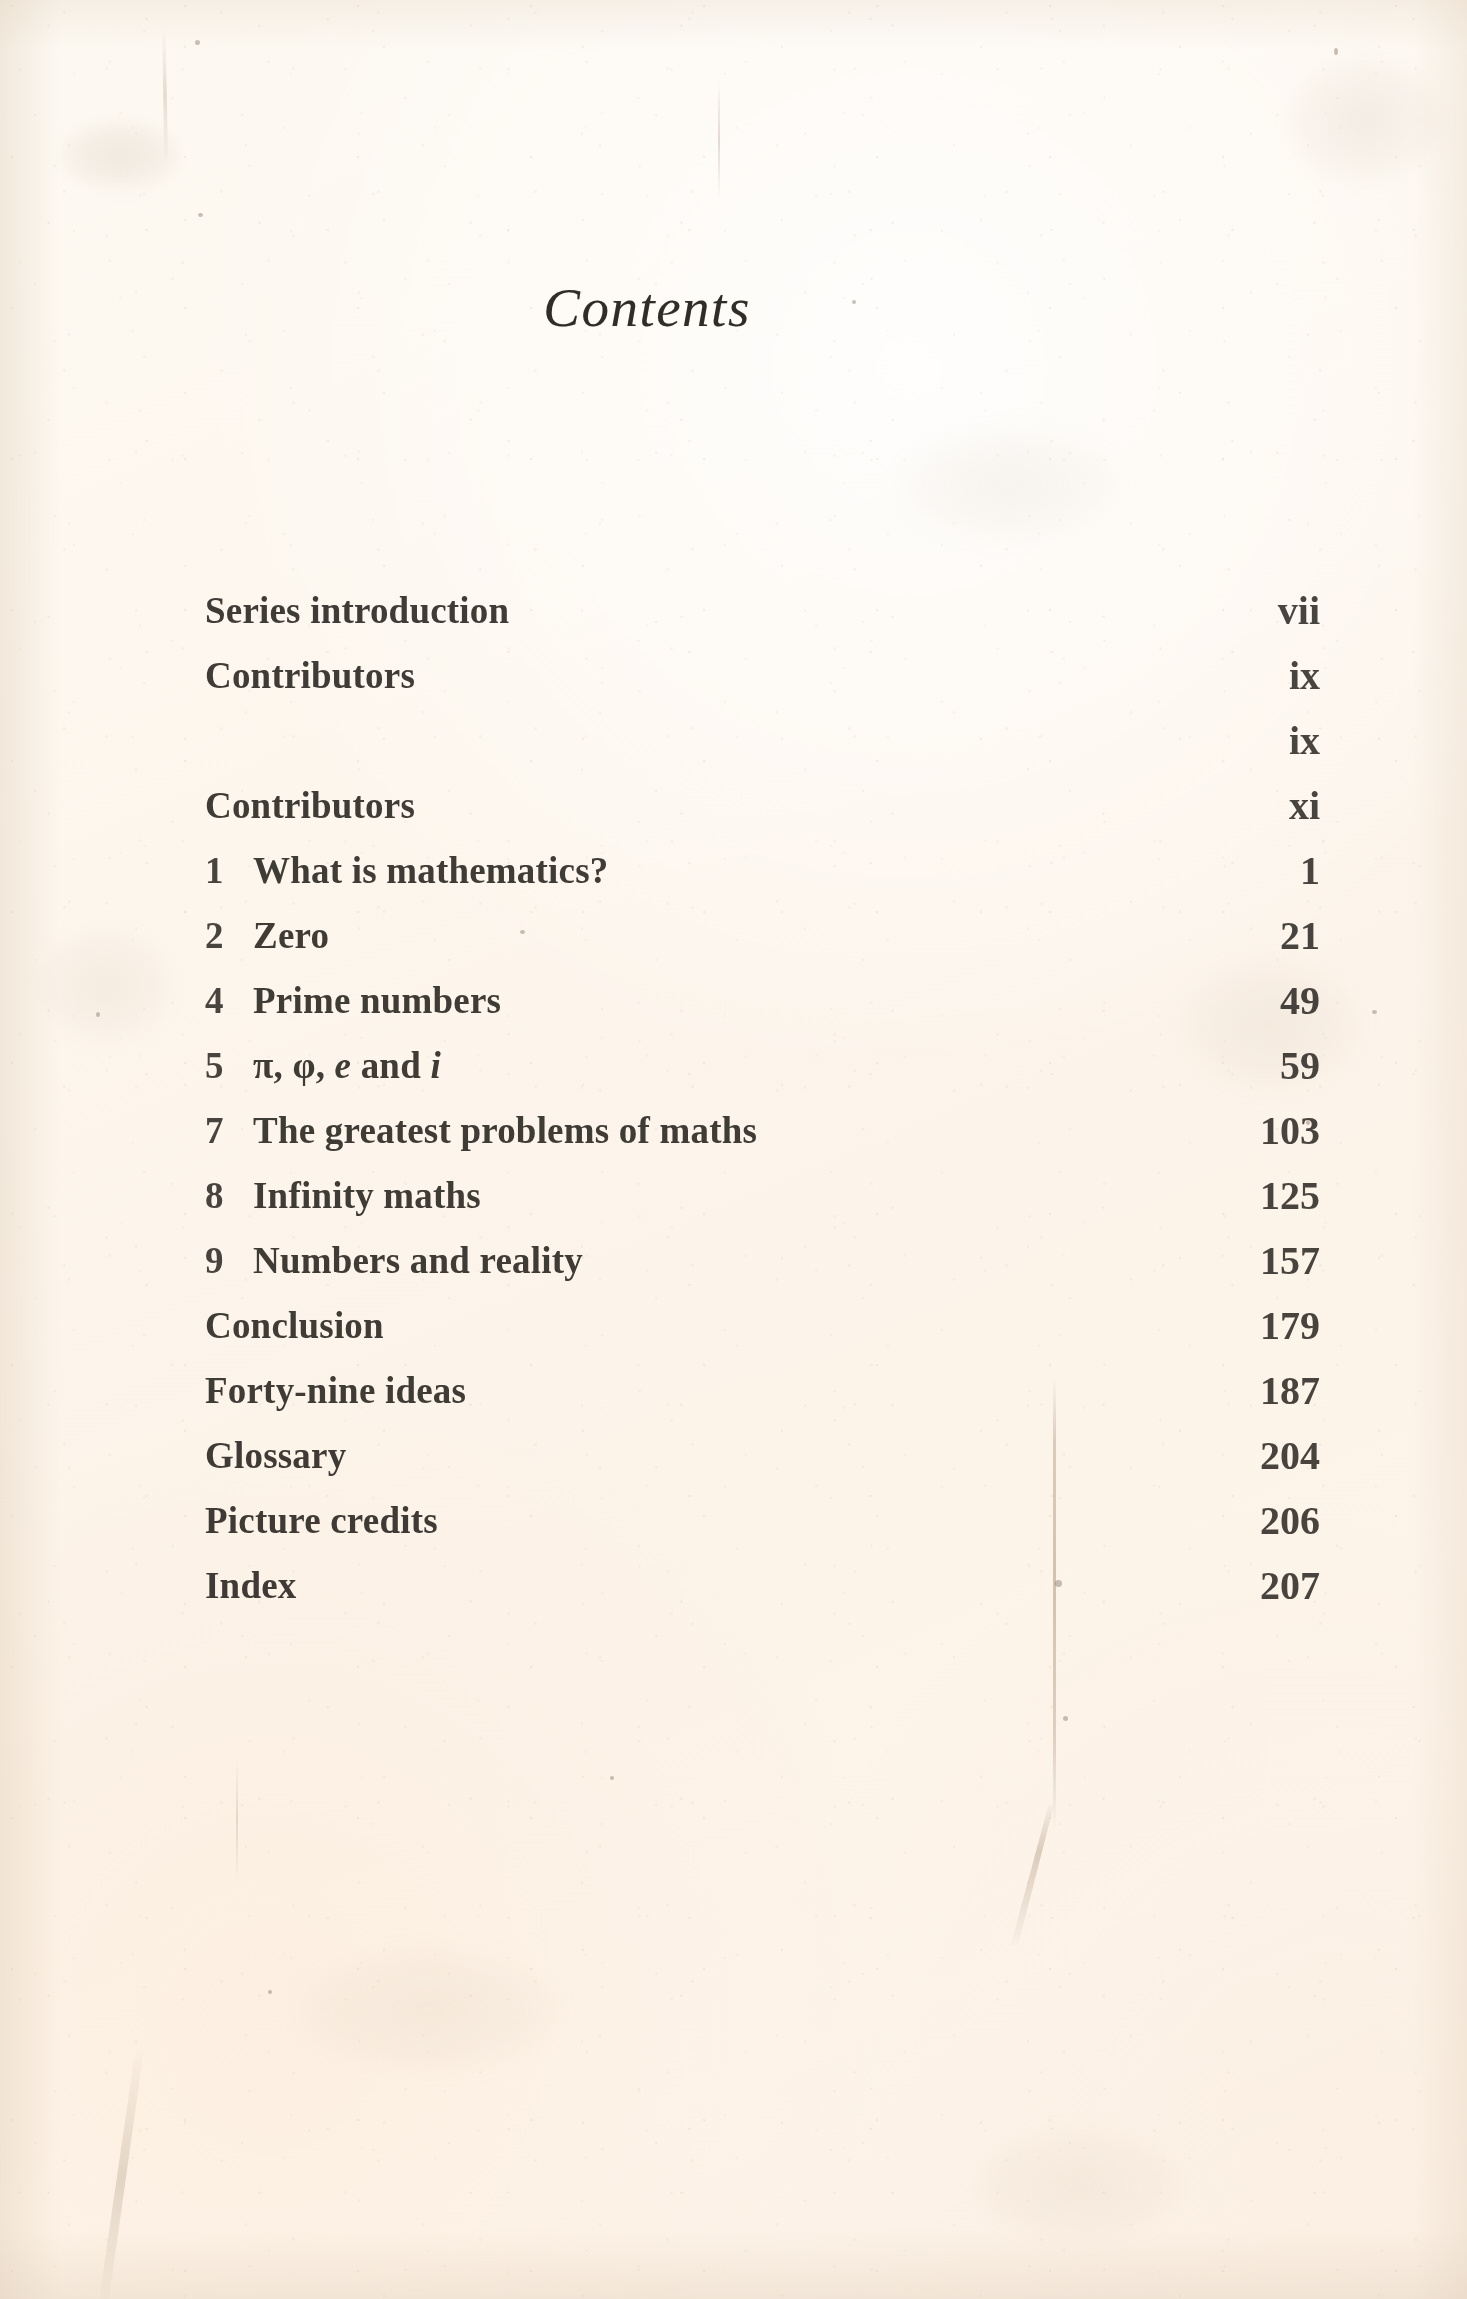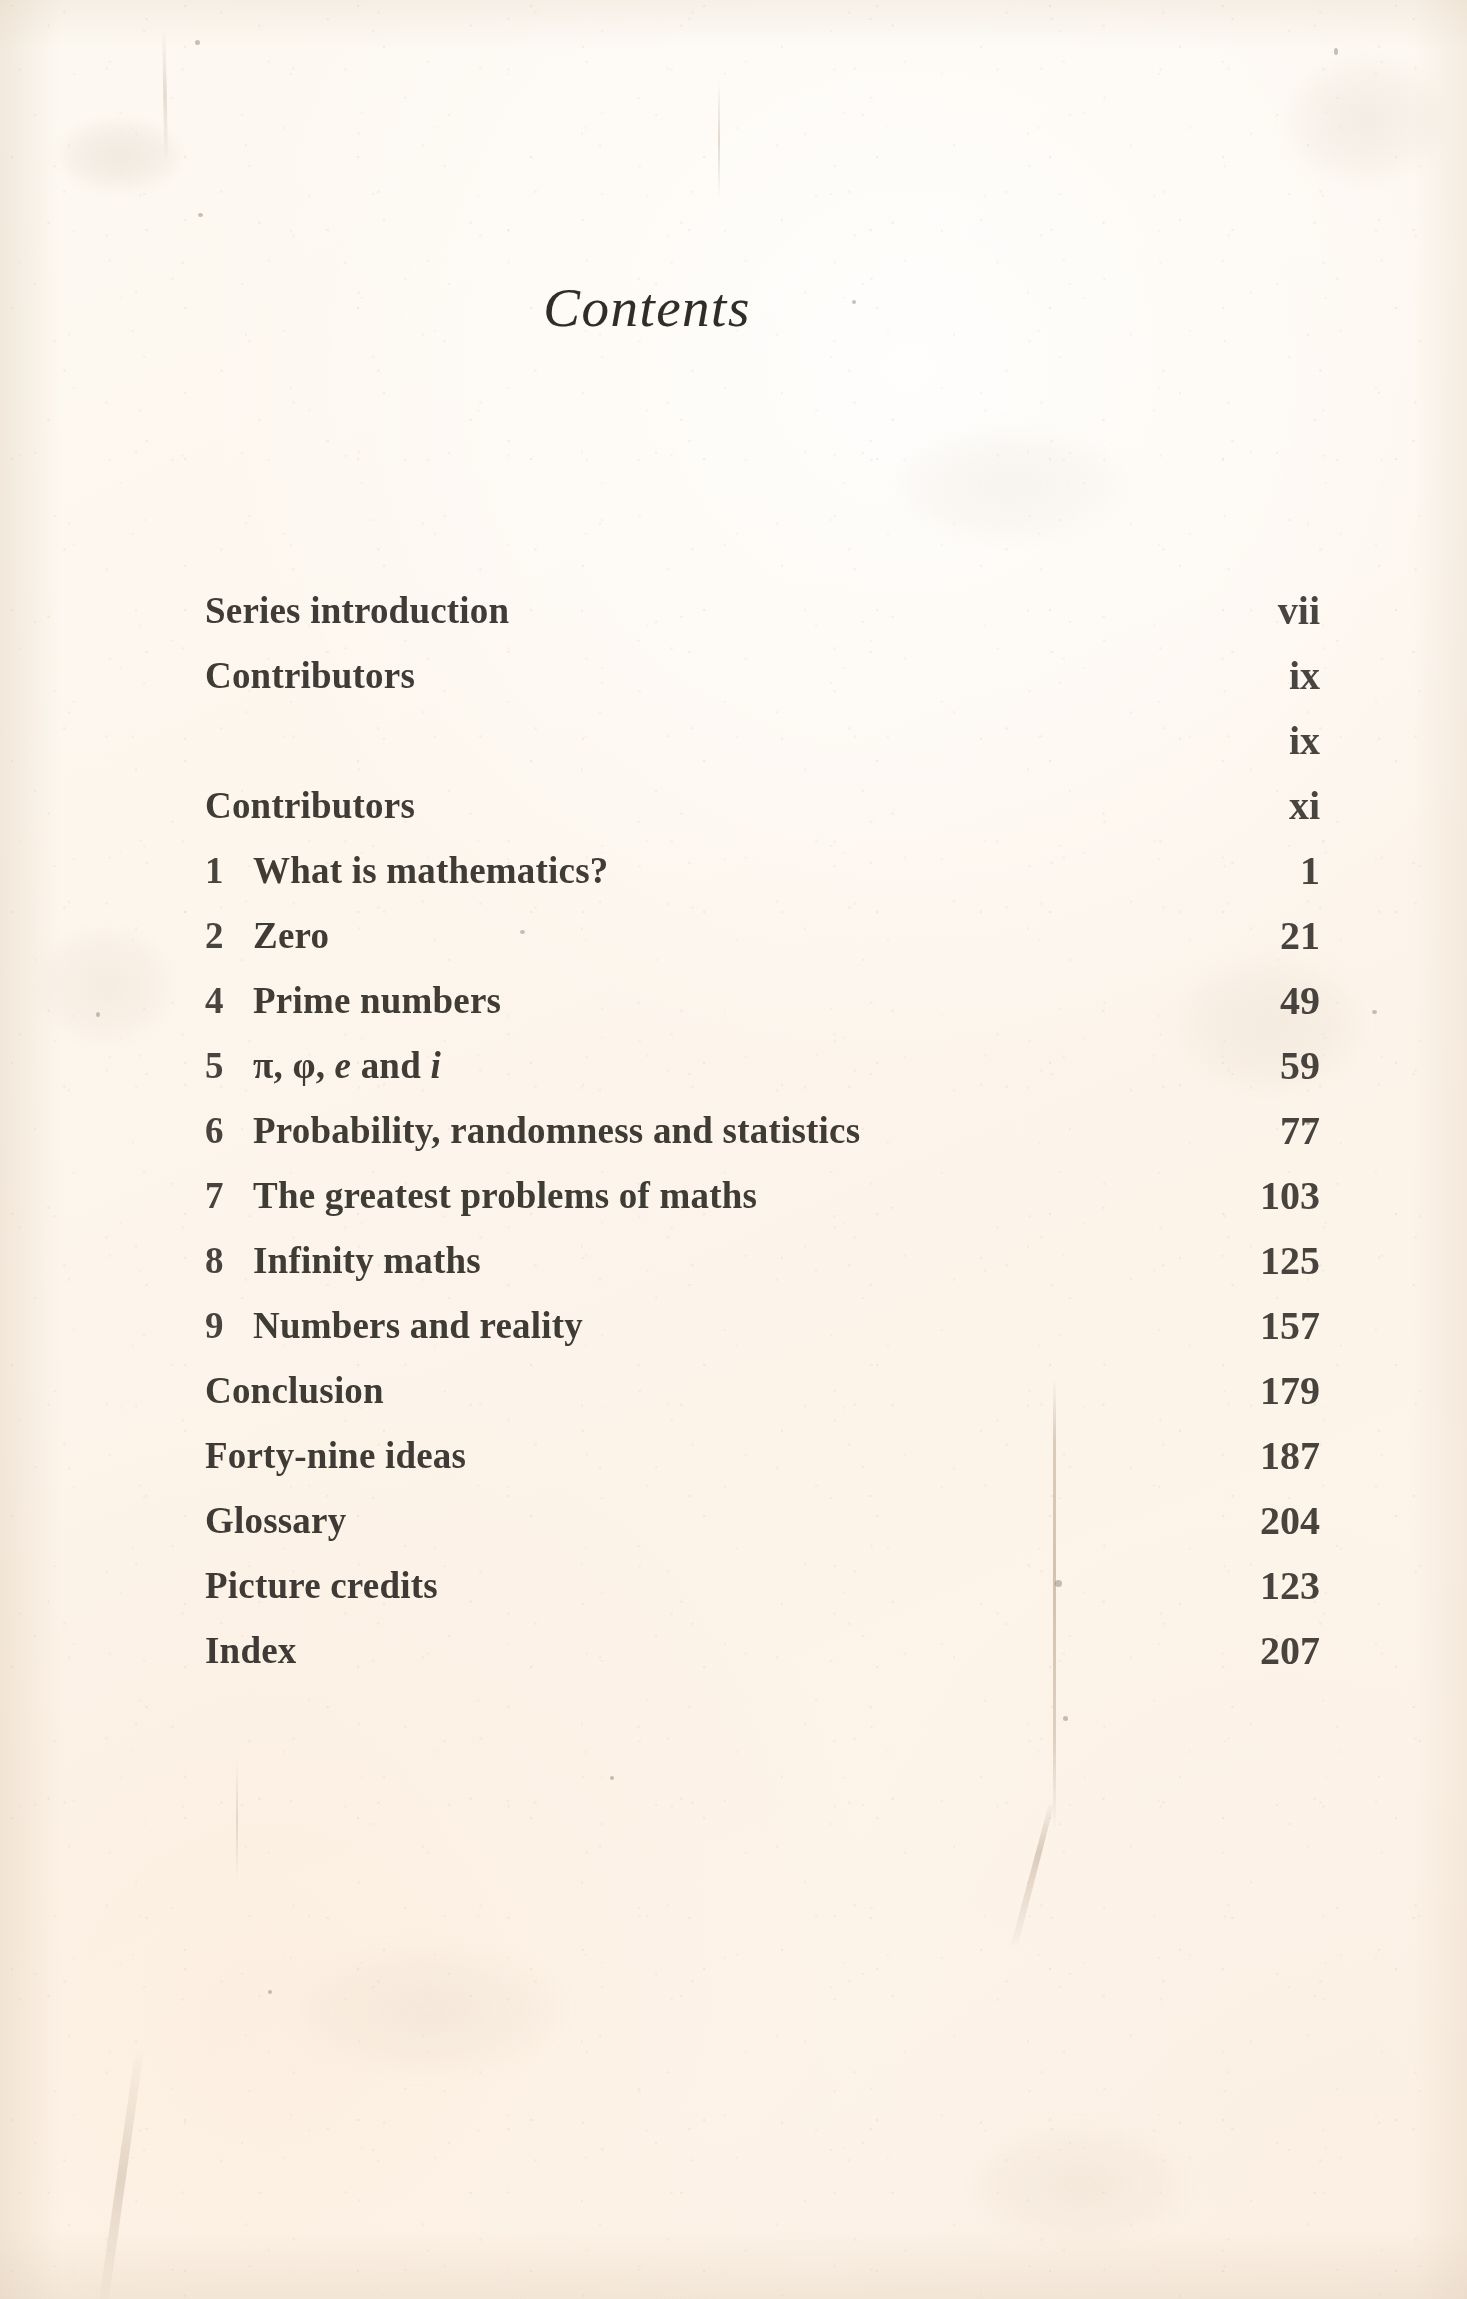--- a/index.html
+++ b/index.html
@@ -265,27 +265,26 @@
 
     <div class="toc-list" id="toc-list">
         <div class="toc-row unnumbered"><span class="toc-label">Series introduction</span><span class="toc-page">vii</span></div>
         <div class="toc-row unnumbered"><span class="toc-label">Contributors</span><span class="toc-page">ix</span></div>
         <div class="toc-row unnumbered"><span class="toc-page">ix</span></div>
         <div class="toc-row unnumbered"><span class="toc-label">Contributors</span><span class="toc-page">xi</span></div>
         <div class="toc-row"><span class="toc-num">1</span><span class="toc-label">What is mathematics?</span><span class="toc-page">1</span></div>
         <div class="toc-row"><span class="toc-num">2</span><span class="toc-label">Zero</span><span class="toc-page">21</span></div>
         <div class="toc-row"><span class="toc-num">4</span><span class="toc-label">Prime numbers</span><span class="toc-page">49</span></div>
         <div class="toc-row"><span class="toc-num">5</span><span class="toc-label"><span>π,</span> <span>φ,</span> <span class="ital">e</span> <span>and</span> <span class="ital">i</span></span><span class="toc-page">59</span></div>
-        <div class="toc-row"><span class="toc-num">6</span><span class="toc-label">Probability, randomness and statistics</span><span class="toc-page">77</span></div>
         <div class="toc-row"><span class="toc-num">7</span><span class="toc-label">The greatest problems of maths</span><span class="toc-page">103</span></div>
         <div class="toc-row"><span class="toc-num">8</span><span class="toc-label">Infinity maths</span><span class="toc-page">125</span></div>
         <div class="toc-row"><span class="toc-num">9</span><span class="toc-label">Numbers and reality</span><span class="toc-page">157</span></div>
         <div class="toc-row unnumbered"><span class="toc-label">Conclusion</span><span class="toc-page">179</span></div>
         <div class="toc-row unnumbered"><span class="toc-label">Forty-nine ideas</span><span class="toc-page">187</span></div>
         <div class="toc-row unnumbered"><span class="toc-label">Glossary</span><span class="toc-page">204</span></div>
-        <div class="toc-row unnumbered"><span class="toc-label">Picture credits</span><span class="toc-page">123</span></div>
+        <div class="toc-row unnumbered"><span class="toc-label">Picture credits</span><span class="toc-page">206</span></div>
         <div class="toc-row unnumbered"><span class="toc-label">Index</span><span class="toc-page">207</span></div>
       </div>
 
   </div>
 
   <div class="vignette"></div>
 </div>
 
 </body></html>

